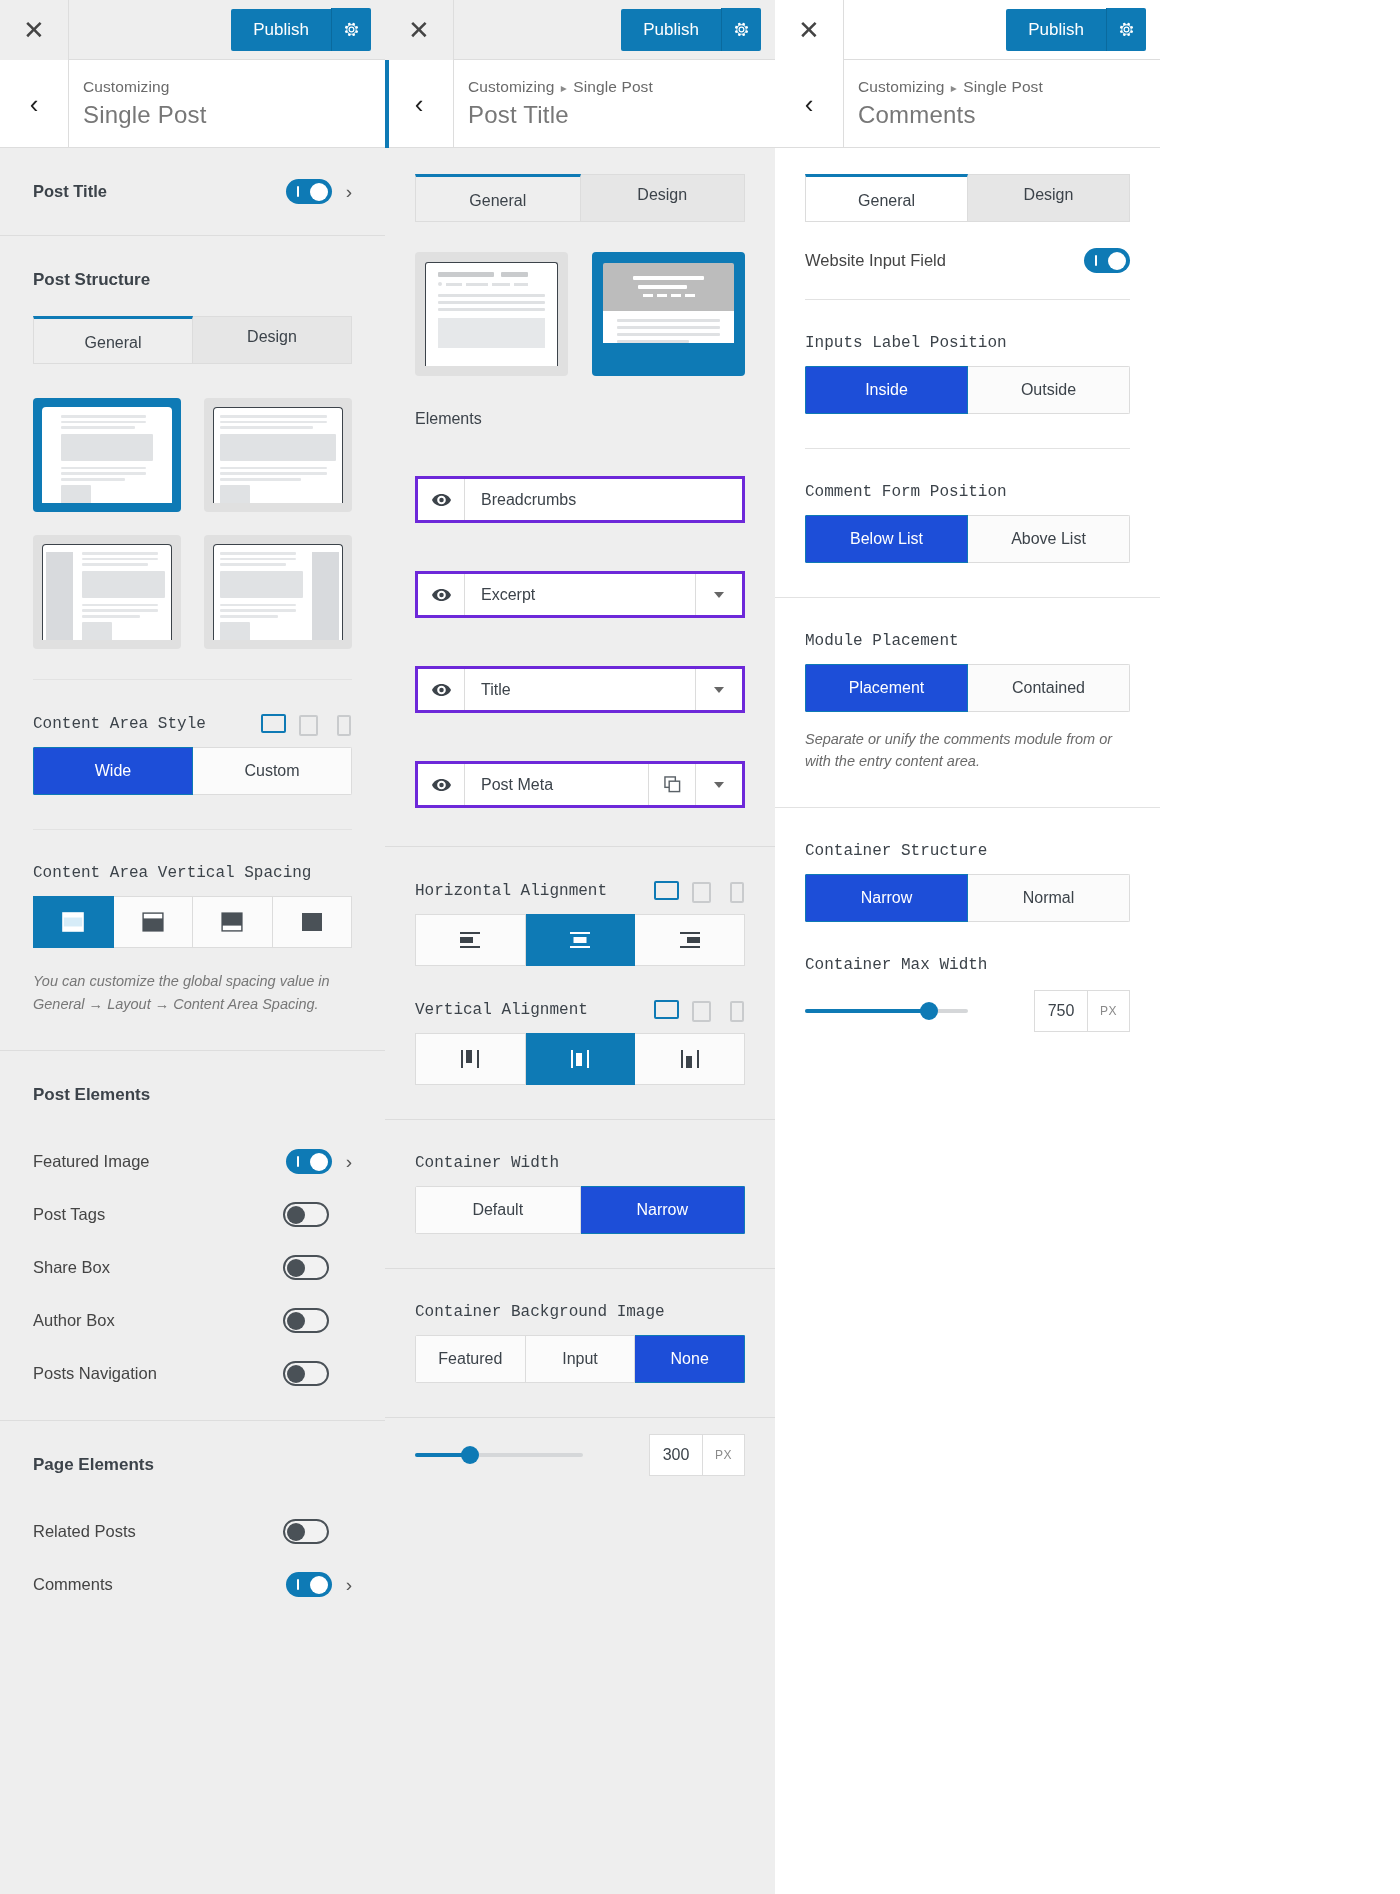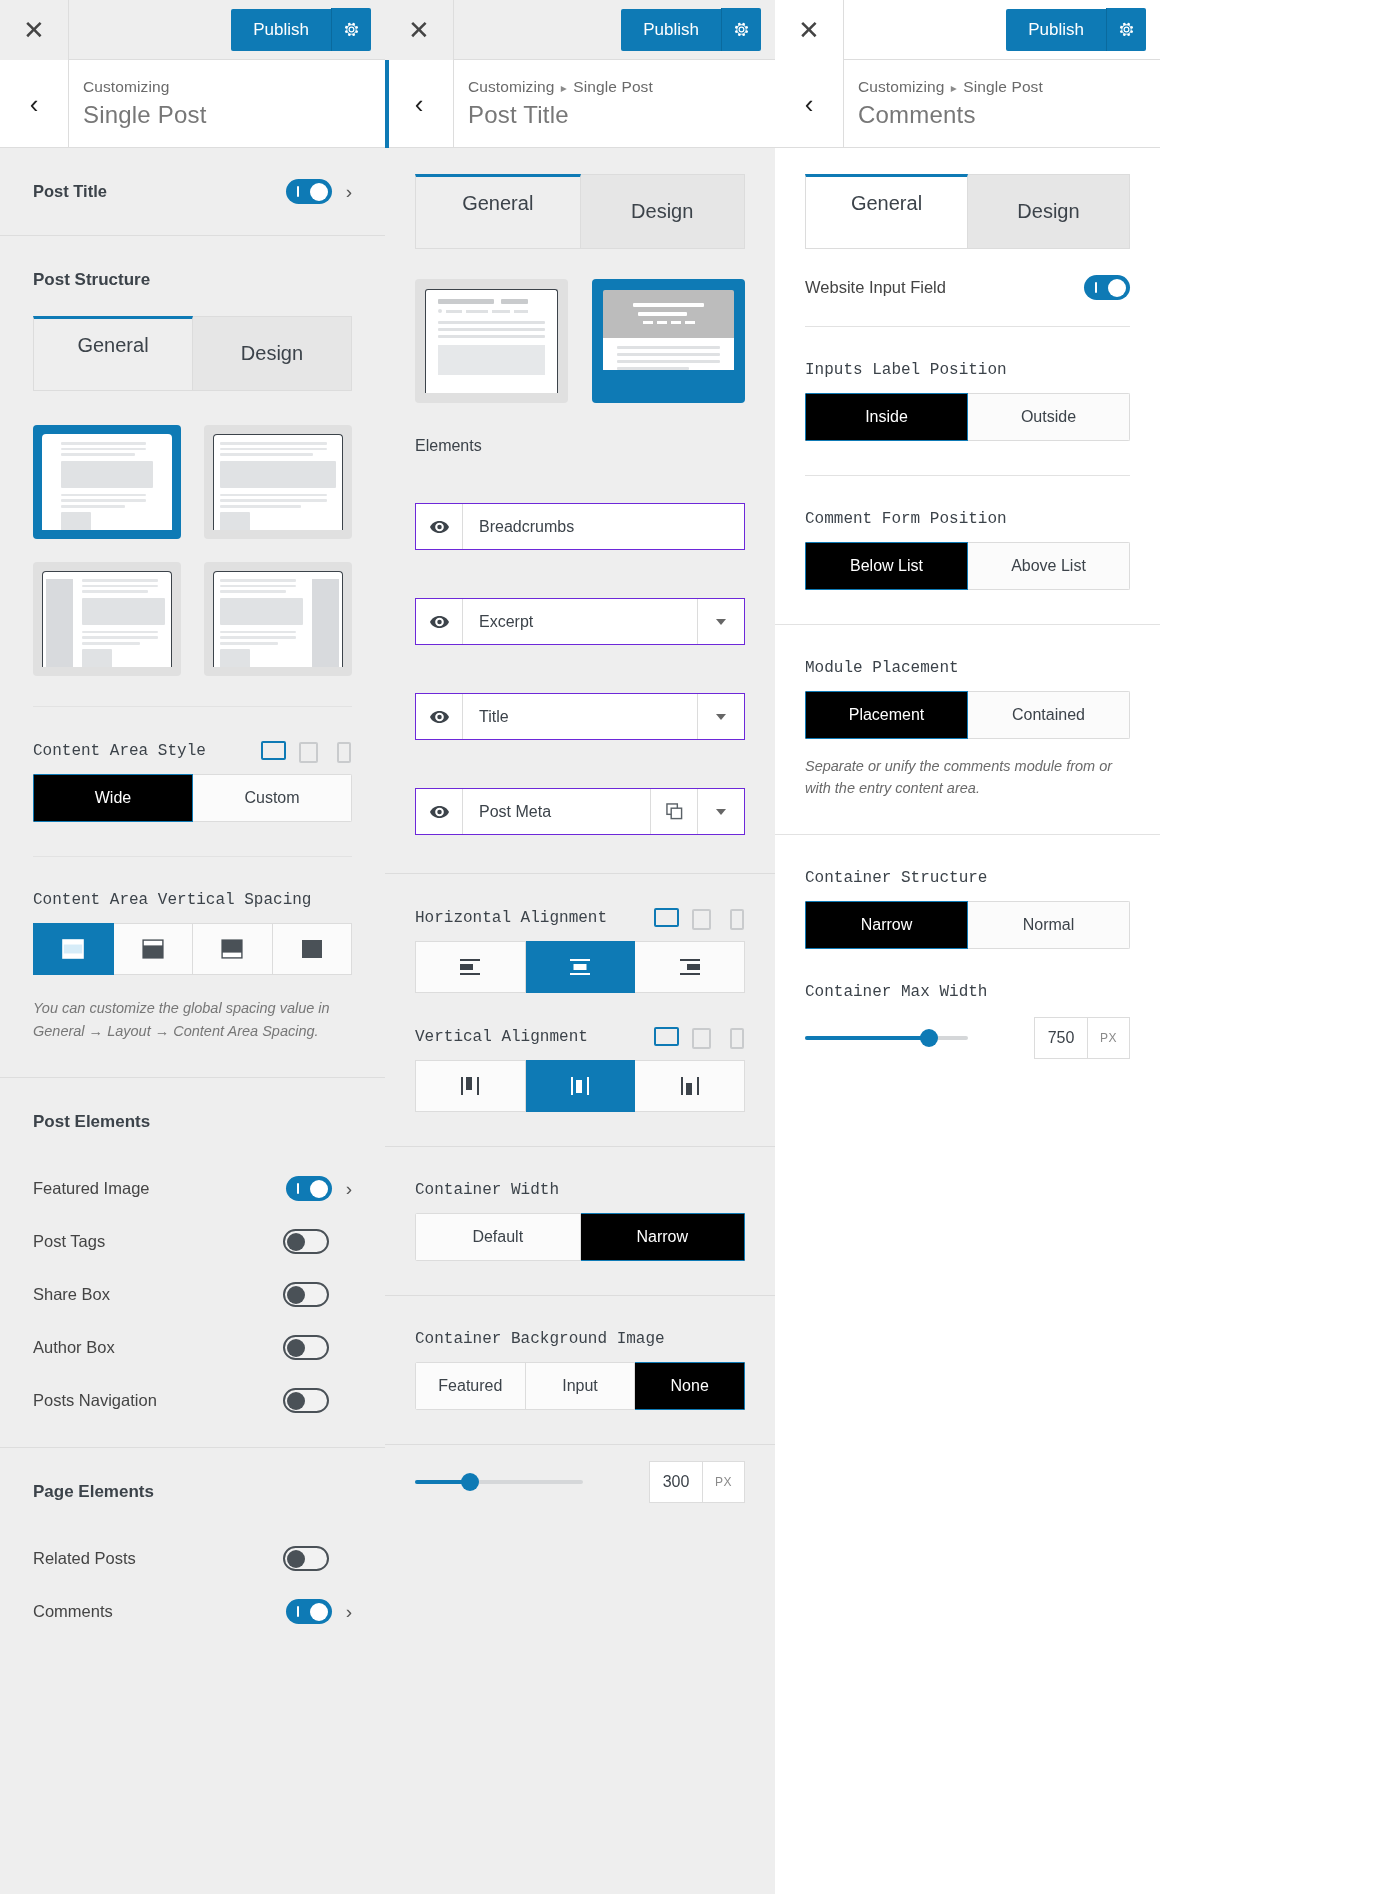--- a/index.html
+++ b/index.html
@@ -91,21 +91,21 @@
     border: 2px solid transparent; border-radius: 50%;
   }
   .chev-right { font-size: 19px; color: #555; line-height: 1; cursor: pointer; }
 
   
   .sect-title { font-size: 17px; color: #3c434a; font-weight: 700; padding: 34px 0 0 0; }
 
   
   .tabs { display: flex; margin-top: 26px; }
   .tab {
-    flex: 1; text-align: center; font-size: 20px; padding: 25px 0;
+    flex: 1; text-align: center; font-size: 16px; padding: 11px 0;
     background: #e6e6e6; color: #3c434a; cursor: pointer; border: 1px solid #dcdcdc;
     border-bottom: none;
   }
   .tab.active { background: #eeeeee; border-top: 3px solid #0e7ab5; padding-top: 15px; border-left-color:#dcdcdc; }
   .tab + .tab { border-left: none; }
   .tabs.on-white .tab { background:#e6e6e6; }
   .tabs.on-white .tab.active { background:#fff; }
   .tab-underline { height: 1px; background: #dcdcdc; }
 
   
@@ -150,41 +150,41 @@
     border:2px solid #c9cbcd; border-radius:2px;
   }
 
   
   .seg { display: flex; margin-top: 14px; border-radius: 2px; overflow: hidden; }
   .seg .opt {
     flex: 1; text-align: center; font-size: 16px; padding: 14px 0; cursor: pointer;
     background: #fbfbfb; color: #3c434a; border: 1px solid #dcdcdc;
   }
   .seg .opt + .opt { border-left: none; }
-  .seg .opt.sel { background: #000000; color: #fff; border-color: #0e7ab5; }
+  .seg .opt.sel { background: #1d4ed8; color: #fff; border-color: #0e7ab5; }
 
   
   .icon-group { display: flex; margin-top: 14px; }
   .icon-group .ibtn {
     flex: 1; display:flex; align-items:center; justify-content:center; height: 52px;
     background: #fbfbfb; border: 1px solid #dcdcdc; cursor: pointer;
   }
   .icon-group .ibtn + .ibtn { border-left: none; }
   .icon-group .ibtn.sel { background: #0e7ab5; border-color: #0e7ab5; }
 
   .help-note {
     font-size: 14.5px; color: #777; font-style: italic; line-height: 1.6;
     padding: 22px 0 0 0;
   }
 
   
   .el-label { font-size: 16px; color: #3c434a; padding: 34px 0 0 0; }
   .el-list { margin-top: 16px; }
   .el-row {
-    display: flex; align-items: stretch; background: #fff; border: 1px solid #6d28d9;
+    display: flex; align-items: stretch; background: #fff; border: 3px solid #6d28d9;
     margin-bottom: 12px; height: 47px; cursor: move; margin-top: 48px;
   }
   .el-eye {
     width: 47px; display:flex; align-items:center; justify-content:center;
     border-right: 1px solid #dcdcdc; cursor: pointer;
   }
   .el-name { flex: 1; display: flex; align-items: center; padding-left: 16px; font-size: 16px; color: #3c434a; }
   .el-btn {
     width: 47px; display:flex; align-items:center; justify-content:center;
     border-left: 1px solid #dcdcdc; cursor:pointer; color:#555;

